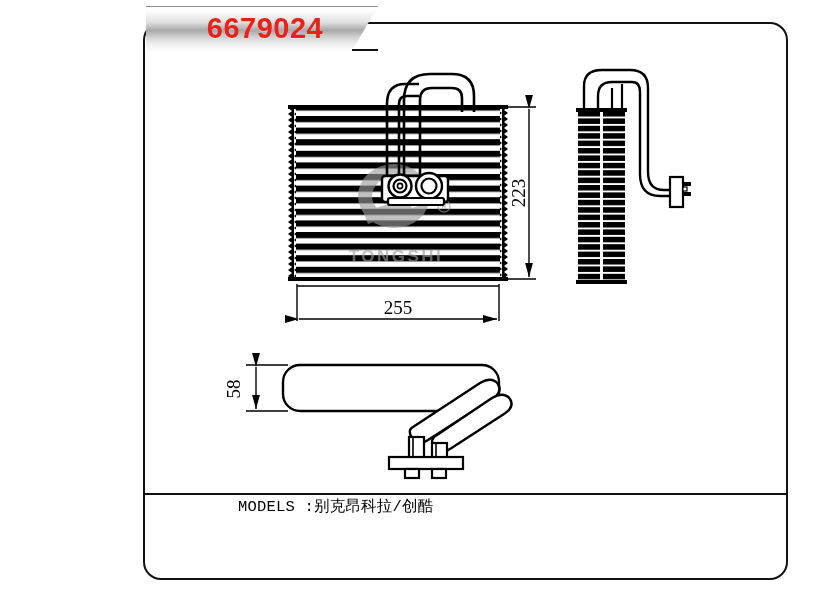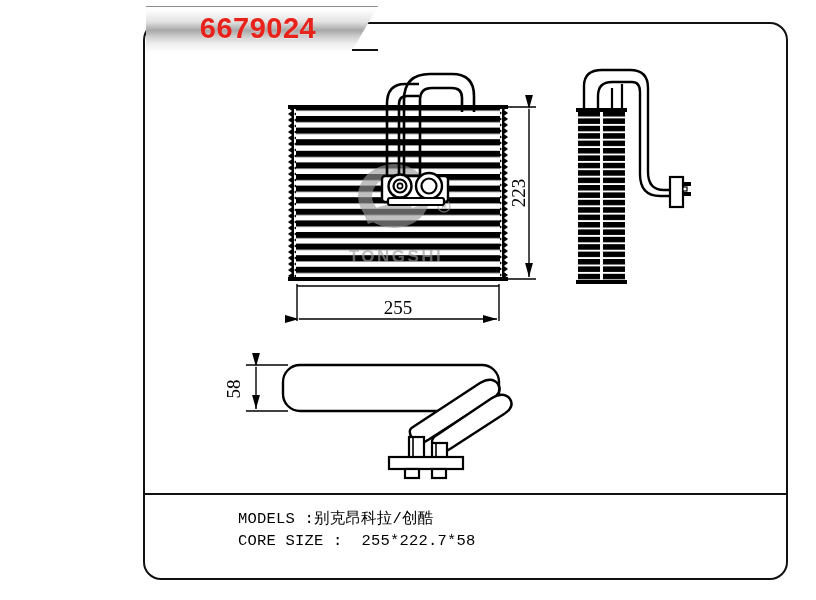--- a/index.html
+++ b/index.html
@@ -27,34 +27,34 @@
   }
   .banner{
     position:absolute;left:0;top:0;width:232px;height:45px;
     background:linear-gradient(to bottom,
        #ffffff 0%, #fbfbfb 10%, #e2e2e2 33%, #a8a8a8 52%,
        #cfcfcf 66%, #efefef 82%, #fdfdfd 100%);
     clip-path:polygon(0 0, 232px 0, 206px 45px, 0 45px);
     border-top:1px solid #8c8c8c;
   }
   .banner-label{
-    position:absolute;left:9px;top:0;width:206px;height:45px;
+    position:absolute;left:16px;top:0;width:206px;height:45px;
     display:flex;align-items:center;justify-content:center;
     color:#e8211b;font-size:29px;font-weight:bold;
     letter-spacing:0.5px;font-family:"Liberation Sans",sans-serif;
     text-shadow:0 1px 0 rgba(255,255,255,.35);
   }
   .banner-tail{
     position:absolute;left:206px;top:43px;width:26px;height:2px;
     background:#111;
   }
 
   
   .spec{
-    position:absolute;left:238px;top:508px;width:520px;
+    position:absolute;left:238px;top:496px;width:520px;
     font-family:"Liberation Mono","DejaVu Sans Mono",monospace;
     font-size:15.5px;color:#000;line-height:22px;letter-spacing:0.2px;
   }
   .spec div{white-space:pre;}
 
   
   .drawing{position:absolute;left:0;top:0;width:816px;height:600px;}
 
   
   .wm-text{font-family:"Liberation Sans",sans-serif;font-weight:bold;}
@@ -207,16 +207,15 @@
         <line x1="246" y1="365" x2="288" y2="365" stroke="#000" stroke-width="1.4"></line>
         <line x1="246" y1="411" x2="288" y2="411" stroke="#000" stroke-width="1.4"></line>
         <line x1="256" y1="367" x2="256" y2="409" stroke="#000" stroke-width="1.4" marker-start="url(#arrL)" marker-end="url(#arrR)"></line>
         <text x="240" y="389" font-size="19" fill="#000" text-anchor="middle" font-family="Liberation Serif, serif" transform="rotate(-90 240 389)">58</text>
       </g>
     </g>
   </svg>
 
   <div class="spec">
     <div>MODELS :别克昂科拉/创酷</div>
-    <div>CORE SIZE :  255*222.7*58</div>
   </div>
 
 </div>
 
 </body></html>

